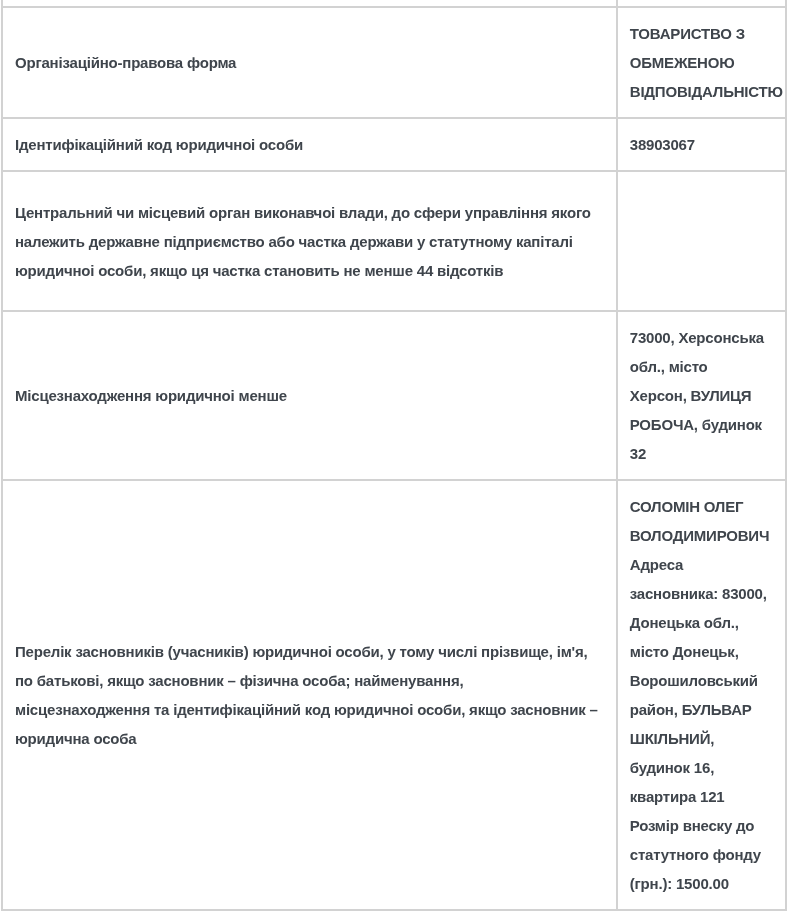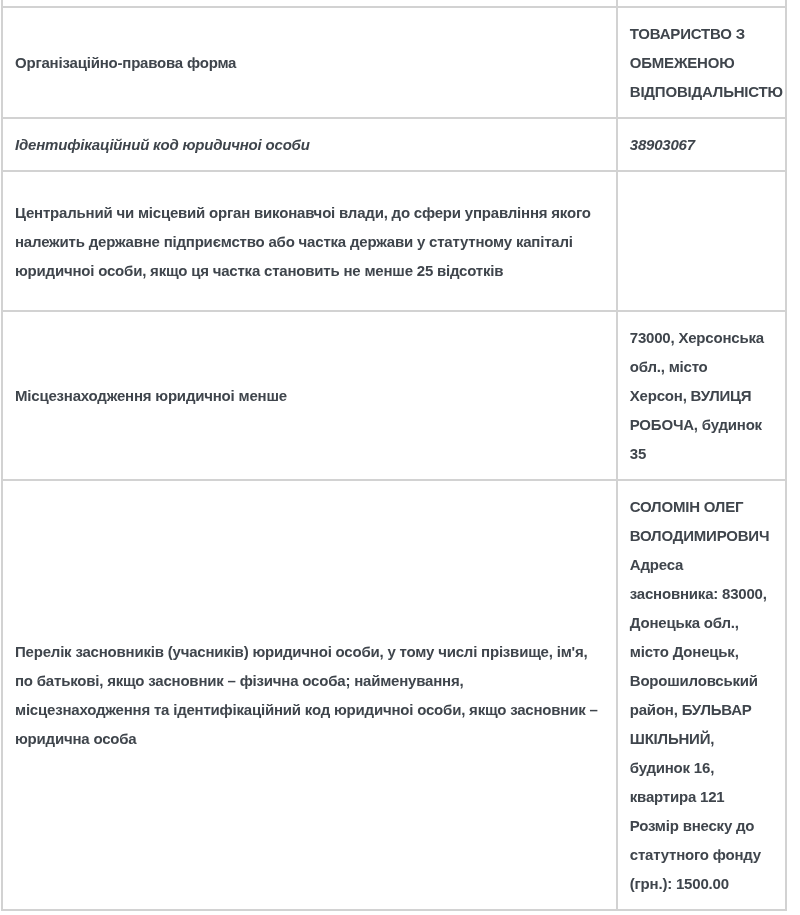--- a/index.html
+++ b/index.html
@@ -28,21 +28,21 @@
     line-height:29px;
     letter-spacing:-0.2px;
     padding:11px 17px 11px 12px;
     overflow:hidden;
   }
   td.label-cell{width:572px;margin-top:12px;}
   td.value-cell{width:156px;padding-left:13px;padding-right:8px;}
   tr.sliver-top td{height:0;padding:3px 0;border-top:none;}
   tr.row-org-form td{height:81px;}
   tr.row-name td{height:57px;}
-  tr.row-code td{height:29px;font-style:italic;}
+  tr.row-code td{height:29px;}
   tr.row-authority td{height:116px;}
   tr.row-location td{height:116px;}
   tr.row-founders td{height:342px;}
 </style>
 </head>
 <body>
 
 <table class="registry">
   <tbody>
     <tr class="sliver-top">
@@ -51,26 +51,26 @@
     </tr>
     <tr class="row-org-form">
       <td class="label-cell">Організаційно-правова форма</td>
       <td class="value-cell">ТОВАРИСТВО З ОБМЕЖЕНОЮ ВІДПОВІДАЛЬНІСТЮ</td>
     </tr>
     <tr class="row-code">
       <td class="label-cell">Ідентифікаційний код юридичноі особи</td>
       <td class="value-cell">38903067</td>
     </tr>
     <tr class="row-authority">
-      <td class="label-cell">Центральний чи місцевий орган виконавчоі влади, до сфери управління якого належить державне підприємство або частка держави у статутному капіталі юридичноі особи, якщо ця частка становить не менше 25 відсотків</td>
+      <td class="label-cell">Центральний чи місцевий орган виконавчоі влади, до сфери управління якого належить державне підприємство або частка держави у статутному капіталі юридичноі особи, якщо ця частка становить не менше 44 відсотків</td>
       <td class="value-cell"></td>
     </tr>
     <tr class="row-location">
       <td class="label-cell">Місцезнаходження юридичноі менше</td>
-      <td class="value-cell">73000, Херсонська обл., місто Херсон, ВУЛИЦЯ РОБОЧА, будинок 35</td>
+      <td class="value-cell">73000, Херсонська обл., місто Херсон, ВУЛИЦЯ РОБОЧА, будинок 32</td>
     </tr>
     <tr class="row-founders">
       <td class="label-cell">Перелік засновників (учасників) юридичноі особи, у тому числі прізвище, ім'я, по батькові, якщо засновник – фізична особа; найменування, місцезнаходження та ідентифікаційний код юридичноі особи, якщо засновник – юридична особа</td>
       <td class="value-cell">СОЛОМІН ОЛЕГ ВОЛОДИМИРОВИЧ Адреса засновника: 83000, Донецька обл., місто Донецьк, Ворошиловський район, БУЛЬВАР ШКІЛЬНИЙ, будинок 16, квартира 121 Розмір внеску до статутного фонду (грн.): 1500.00</td>
     </tr>
 
   </tbody>
 </table>
 
 </body></html>

